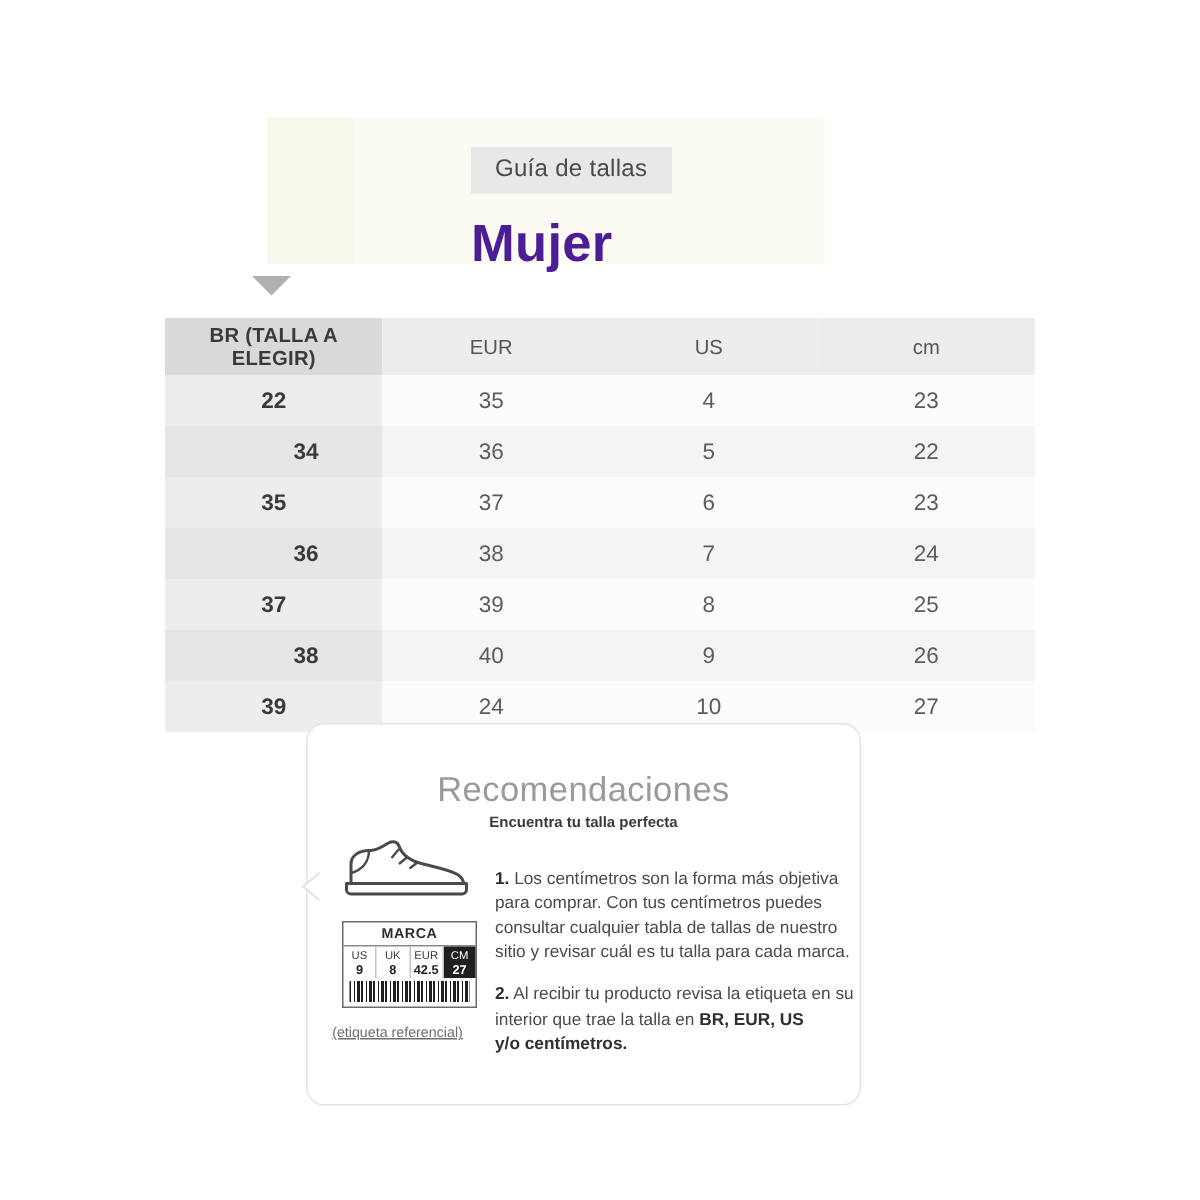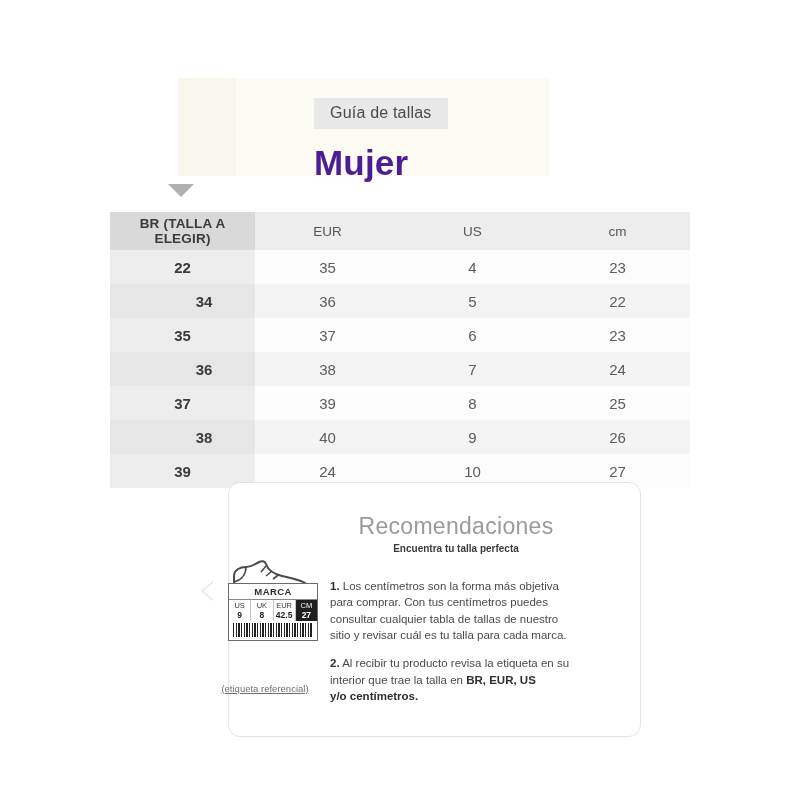--- a/index.html
+++ b/index.html
@@ -123,28 +123,27 @@
     background: #ededed;
   }
   table.sizes tbody tr.even td.first {
     background: #e6e6e6;
     padding-left: 44px;
   }
 
   
   .rec-card {
     position: absolute;
-    left: 228px;
+    left: 204px;
     top: 482px;
     width: 368px;
     height: 253px;
     border: 1px solid #e3e3e3;
     border-radius: 12px;
     background: #ffffff;
-    padding-left: 43px;
   }
   .rec-title {
     text-align: center;
     margin-top: 30px;
     font-size: 23px;
     color: #9a9a9a;
     letter-spacing: 0.3px;
   }
   .rec-sub {
     text-align: center;
@@ -176,21 +175,21 @@
     left: 228px;
     top: 556px;
     width: 86px;
     height: 42px;
   }
 
   
   .tag {
     position: absolute;
     left: 228px;
-    top: 583px;
+    top: 614px;
     width: 88px;
     border: 1px solid #6b6b6b;
     background: #ffffff;
   }
   .tag-brand {
     text-align: center;
     font-size: 9.5px;
     font-weight: bold;
     color: #2d2d2d;
     padding: 2px 0 2px 0;

